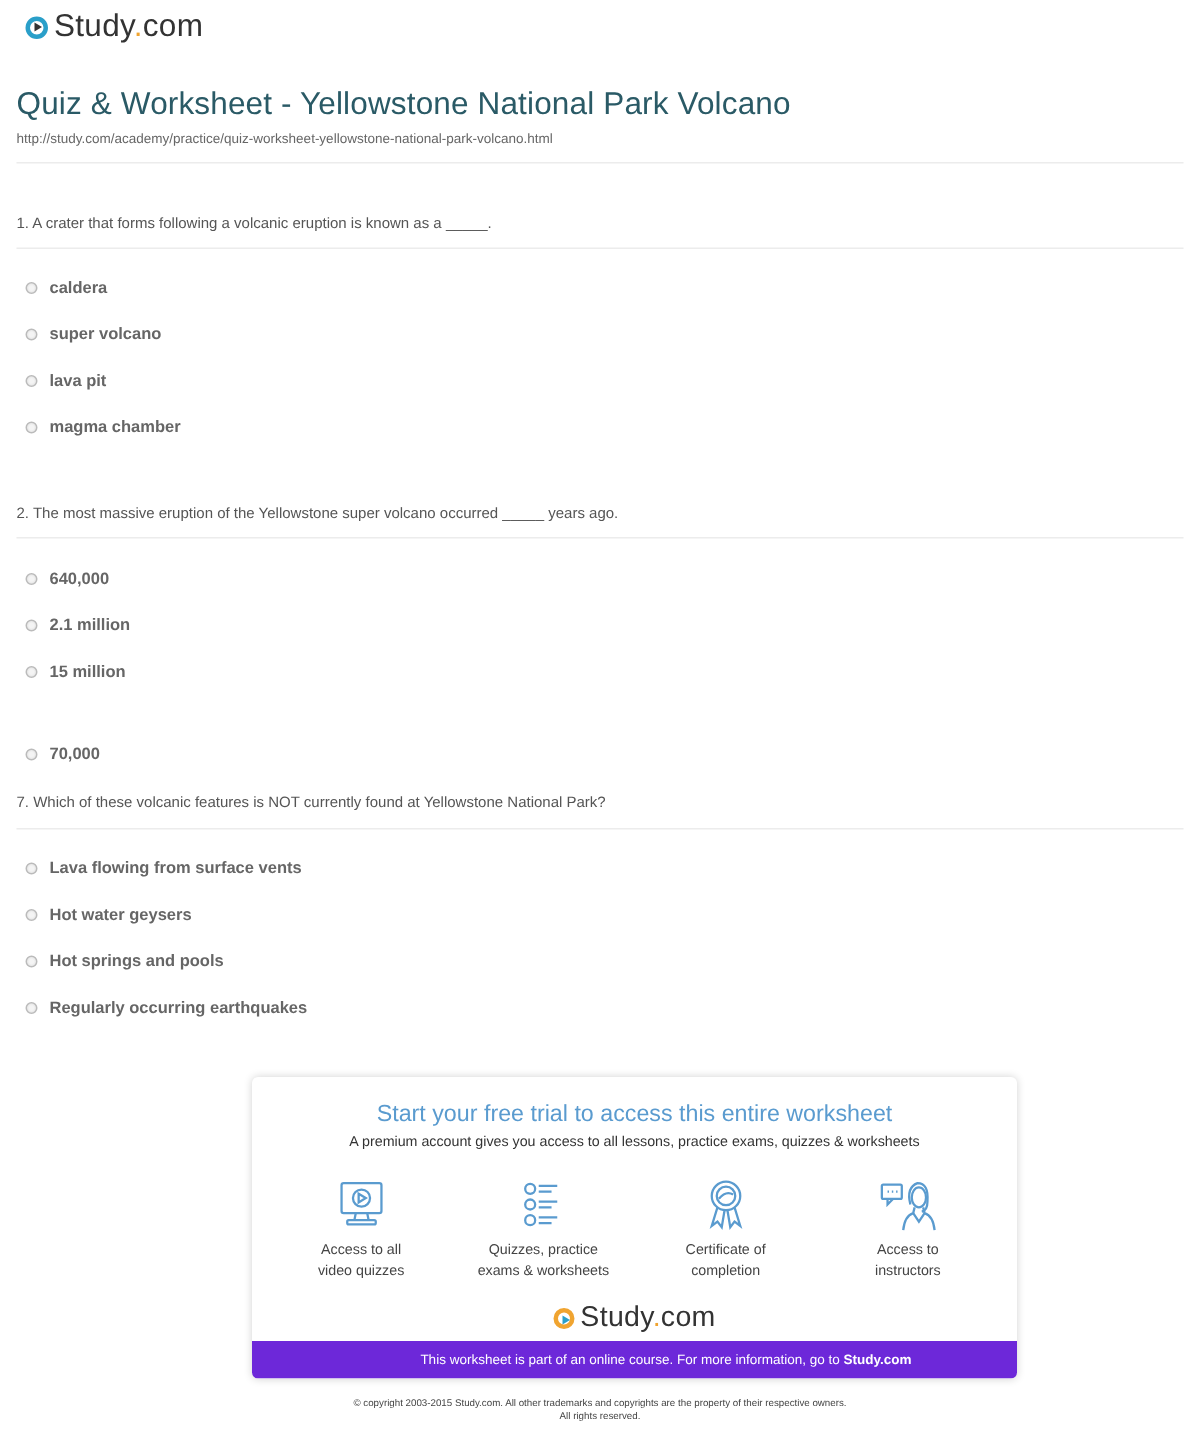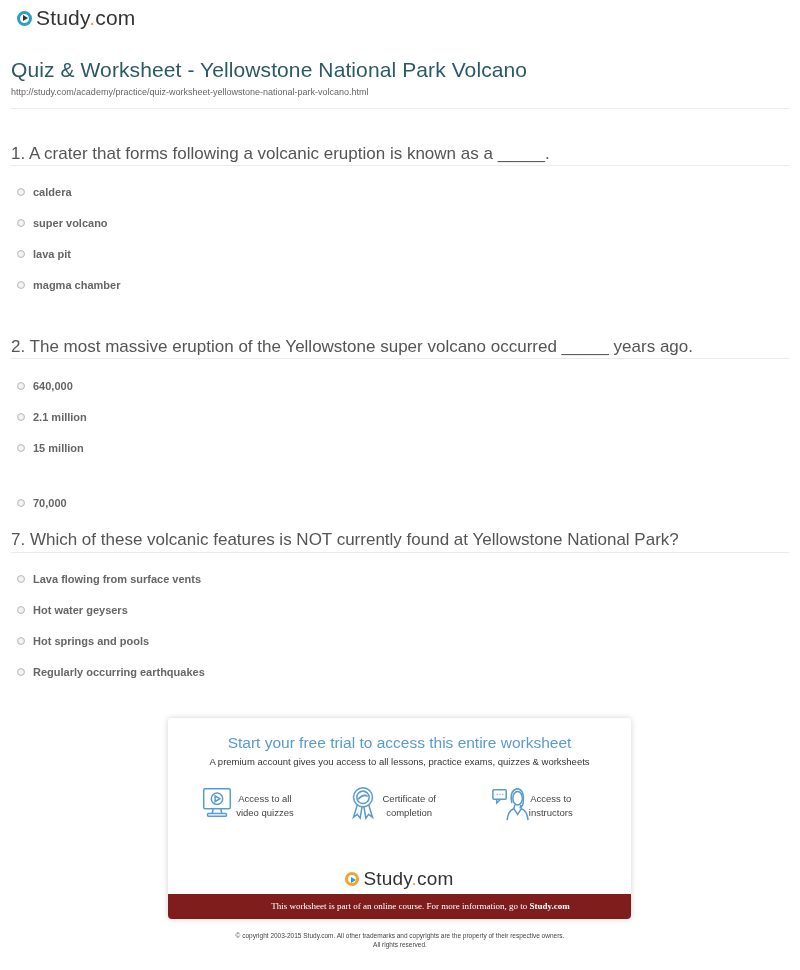--- a/index.html
+++ b/index.html
@@ -9,36 +9,36 @@
     .logo { position: absolute; left: 17px; top: 6px; display: flex; align-items: center; }
     .logo-mark { width: 15px; height: 15px; border-radius: 50%; border: 3px solid #2a9fc9; position: relative; margin-right: 4px; }
     .logo-mark::after { content: ""; position: absolute; left: 3px; top: 1.5px; border-left: 5px solid #333; border-top: 3px solid transparent; border-bottom: 3px solid transparent; }
     .logo-text { font-family: "Liberation Sans", sans-serif; font-size: 21px; color: #333; letter-spacing: 0.2px; }
     .logo-dot { color: #f0a430; }
 
     .page-title { position: absolute; left: 11px; top: 58px; font-size: 21px; color: #2a5a66; font-family: "Liberation Sans", sans-serif; font-weight: normal; letter-spacing: 0.1px; }
     .page-url { position: absolute; left: 11px; top: 87px; font-size: 9px; color: #666; font-family: "Liberation Sans", sans-serif; }
     .hr { position: absolute; left: 11px; width: 778px; height: 1px; background: #ececec; }
 
-    .question { position: absolute; left: 11px; font-size: 17px; color: #555; font-family: "Liberation Sans", sans-serif; }
+    .question { position: absolute; left: 11px; font-size: 10px; color: #555; font-family: "Liberation Sans", sans-serif; }
     .option { position: absolute; left: 17px; display: flex; align-items: center; font-size: 11px; color: #666; font-family: "Liberation Sans", sans-serif; font-weight: bold; }
     .radio { width: 8px; height: 8px; border-radius: 50%; border: 1px solid #bbb; background: radial-gradient(circle, #f4f4f4 35%, #ddd 100%); margin-right: 8px; flex: none; }
 
-    .promo { position: absolute; left: 168px; top: 718px; width: 463px; height: 201px; background: #fff; border-radius: 4px; box-shadow: 0 0 6px rgba(0,0,0,0.18); overflow: hidden; }
+    .promo { position: absolute; left: 168px; top: 718px; width: 510px; height: 201px; background: #fff; border-radius: 4px; box-shadow: 0 0 6px rgba(0,0,0,0.18); overflow: hidden; }
     .promo-title { position: absolute; top: 16px; width: 100%; text-align: center; font-size: 15.5px; color: #5a9bcf; font-family: "Liberation Sans", sans-serif; }
     .promo-sub { position: absolute; top: 38px; width: 100%; text-align: center; font-size: 9.5px; color: #333; font-family: "Liberation Sans", sans-serif; }
     .features { position: absolute; top: 66px; left: 0; width: 100%; display: flex; justify-content: space-around; padding: 0 12px; }
-    .feature { width: 110px; display: flex; flex-direction: row; align-items: center; }
+    .feature { width: 110px; display: flex; flex-direction: column; align-items: center; }
     .feature svg { width: 38px; height: 38px; }
     .feature-label { margin-top: 5px; font-size: 9.5px; line-height: 14px; color: #444; text-align: center; font-family: "Liberation Sans", sans-serif; }
     .promo-logo { position: absolute; top: 150px; width: 100%; display: flex; justify-content: center; align-items: center; }
     .promo-logo .logo-mark { width: 14px; height: 14px; border-width: 3px; border-color: #f0a430; }
     .promo-logo .logo-mark::after { border-left-color: #2a9fc9; }
     .promo-logo .logo-text { font-size: 19px; }
-    .promo-bar { position: absolute; bottom: 0; left: 0; width: 100%; height: 25px; background: #7f1d1d; color: #fff; font-size: 9px; text-align: center; line-height: 25px; font-family: Liberation Serif, serif; padding-left: 42px; }
+    .promo-bar { position: absolute; bottom: 0; left: 0; width: 100%; height: 25px; background: #6d28d9; color: #fff; font-size: 9px; text-align: center; line-height: 25px; font-family: Liberation Sans, sans-serif; padding-left: 42px; }
     .promo-bar b { font-weight: bold; }
 
     .copyright { position: absolute; top: 931px; left: 0; width: 800px; text-align: center; font-size: 6.5px; color: #444; line-height: 9px; font-family: "Liberation Sans", sans-serif; }
   </style>
 </head>
 <body>
 
 <div class="logo">
   <span class="logo-mark"></span>
   <span class="logo-text"><span>Study</span><span class="logo-dot">.</span><span>com</span></span>
@@ -115,20 +115,29 @@
         <rect x="6" y="5" width="28" height="21" rx="1.5"></rect>
         <circle cx="20" cy="15.5" r="6"></circle>
         <path d="M18 12.5 L23 15.5 L18 18.5 Z"></path>
         <path d="M16 26 L15 31 M24 26 L25 31"></path>
         <rect x="10" y="31" width="20" height="3" rx="1"></rect>
       </svg>
       <div class="feature-label"><span>Access to all</span><br><span>video quizzes</span></div>
     </div>
     <div class="feature">
       <svg viewBox="0 0 40 40" fill="none" stroke="#5a9bcf" stroke-width="1.6">
+        <circle cx="11" cy="9" r="3.5"></circle>
+        <circle cx="11" cy="20" r="3.5"></circle>
+        <circle cx="11" cy="31" r="3.5"></circle>
+        <path d="M17 7 L30 7 M17 11 L26 11 M17 18 L30 18 M17 22 L26 22 M17 29 L30 29 M17 33 L26 33"></path>
+      </svg>
+      <div class="feature-label"><span>Quizzes, practice</span><br><span>exams &amp; worksheets</span></div>
+    </div>
+    <div class="feature">
+      <svg viewBox="0 0 40 40" fill="none" stroke="#5a9bcf" stroke-width="1.6">
         <circle cx="20" cy="14" r="10"></circle>
         <circle cx="20" cy="14" r="6.5"></circle>
         <path d="M15 16 Q20 10 25 13"></path>
         <path d="M14 22 L10 35 L14 32 L17 36 L19 24"></path>
         <path d="M26 22 L30 35 L26 32 L23 36 L21 24"></path>
       </svg>
       <div class="feature-label"><span>Certificate of</span><br><span>completion</span></div>
     </div>
     <div class="feature">
       <svg viewBox="0 0 40 40" fill="none" stroke="#5a9bcf" stroke-width="1.6">

